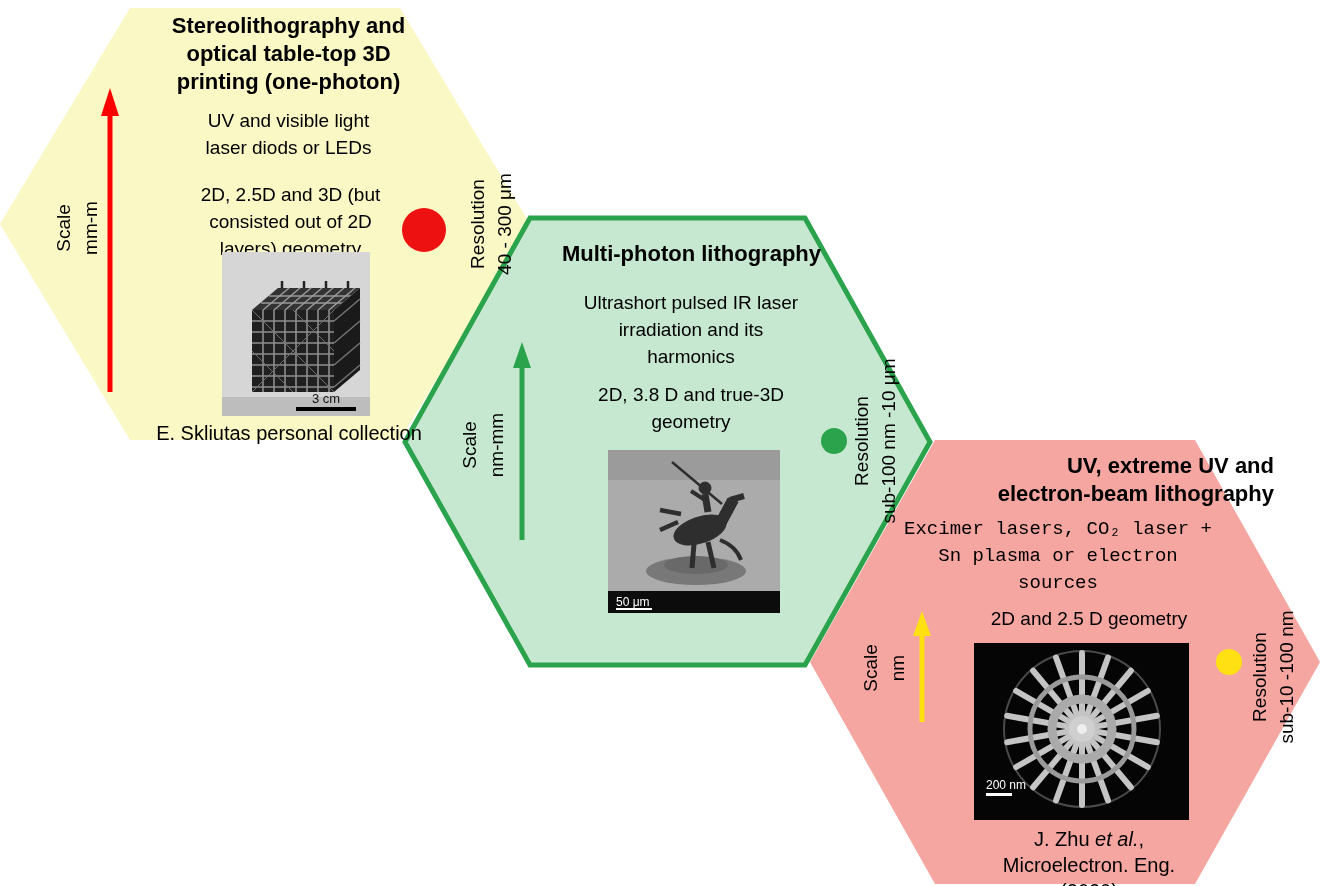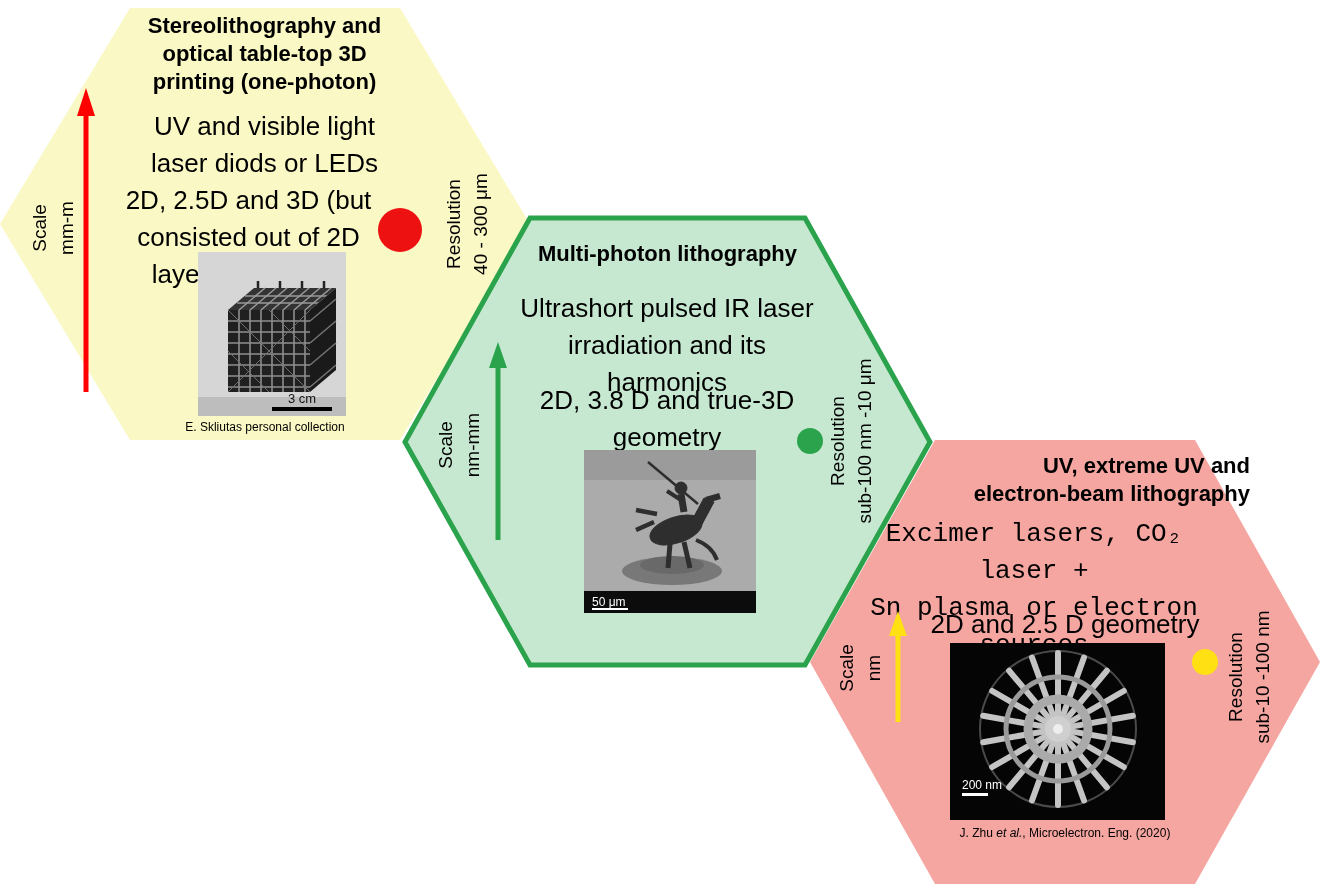--- a/index.html
+++ b/index.html
@@ -1,30 +1,30 @@
 <!DOCTYPE html>
 <html><head>
 <meta charset="utf-8">
 <style>
   html,body { margin:0; padding:0; background:#ffffff; }
   .canvas {
     position:relative; width:1320px; height:886px; background:#ffffff;
     font-family:"Liberation Sans", sans-serif; color:#000; overflow:hidden;
   }
   .bg { position:absolute; left:0; top:0; }
-  .hex-group { position:absolute; inset:0; }
+  .hex-group { position:absolute; inset:0;margin-left:24px; }
   .hex-title {
     position:absolute; text-align:center; font-size:22px; font-weight:bold;
     line-height:1.28; white-space:pre-line;
   }
   .para {
-    position:absolute; text-align:center; font-size:26px; line-height:1.42;
+    position:absolute; text-align:center; font-size:19px; line-height:1.42;
     white-space:pre-line;
   }
-  .caption { position:absolute; text-align:center; font-size:12px; line-height:1.3; }
+  .caption { position:absolute; text-align:center; font-size:20px; line-height:1.3; }
   .vlabel {
     position:absolute; display:flex; flex-direction:column; align-items:center;
     justify-content:center; transform:rotate(-90deg); font-size:19px;
     line-height:27px; white-space:nowrap; text-align:center;
   }
   .dot, .arrow, .photo { position:absolute; }
   svg text { font-family:"Liberation Sans", sans-serif; }
 </style>
 </head>
 <body>
@@ -39,21 +39,21 @@
 
   <div class="hex-group">
 
     <div class="hex-title" style="left:92px; top:12px; width:345px;">Stereolithography and
 optical table-top 3D
 printing (one-photon)</div>
 
     <div class="para" style="left:112px; top:108px; width:305px;">UV and visible light
 laser diods or LEDs</div>
 
-    <div class="para" style="left:96px; top:182px; width:305px;">2D, 2.5D and 3D (but
+    <div class="para" style="left:114px; top:182px; width:305px;">2D, 2.5D and 3D (but
 consisted  out of 2D
 layers) geometry</div>
 
     <svg class="dot" style="left:376px; top:206px;" width="48" height="48">
       <circle cx="24" cy="24" r="22" fill="#EE1111"></circle>
     </svg>
 
     <svg class="photo" style="left:198px; top:252px;" width="148" height="164" viewBox="0 0 148 164">
       <rect width="148" height="164" fill="#d6d6d6"></rect>
       <rect y="145" width="148" height="19" fill="#bdbdbd"></rect>

